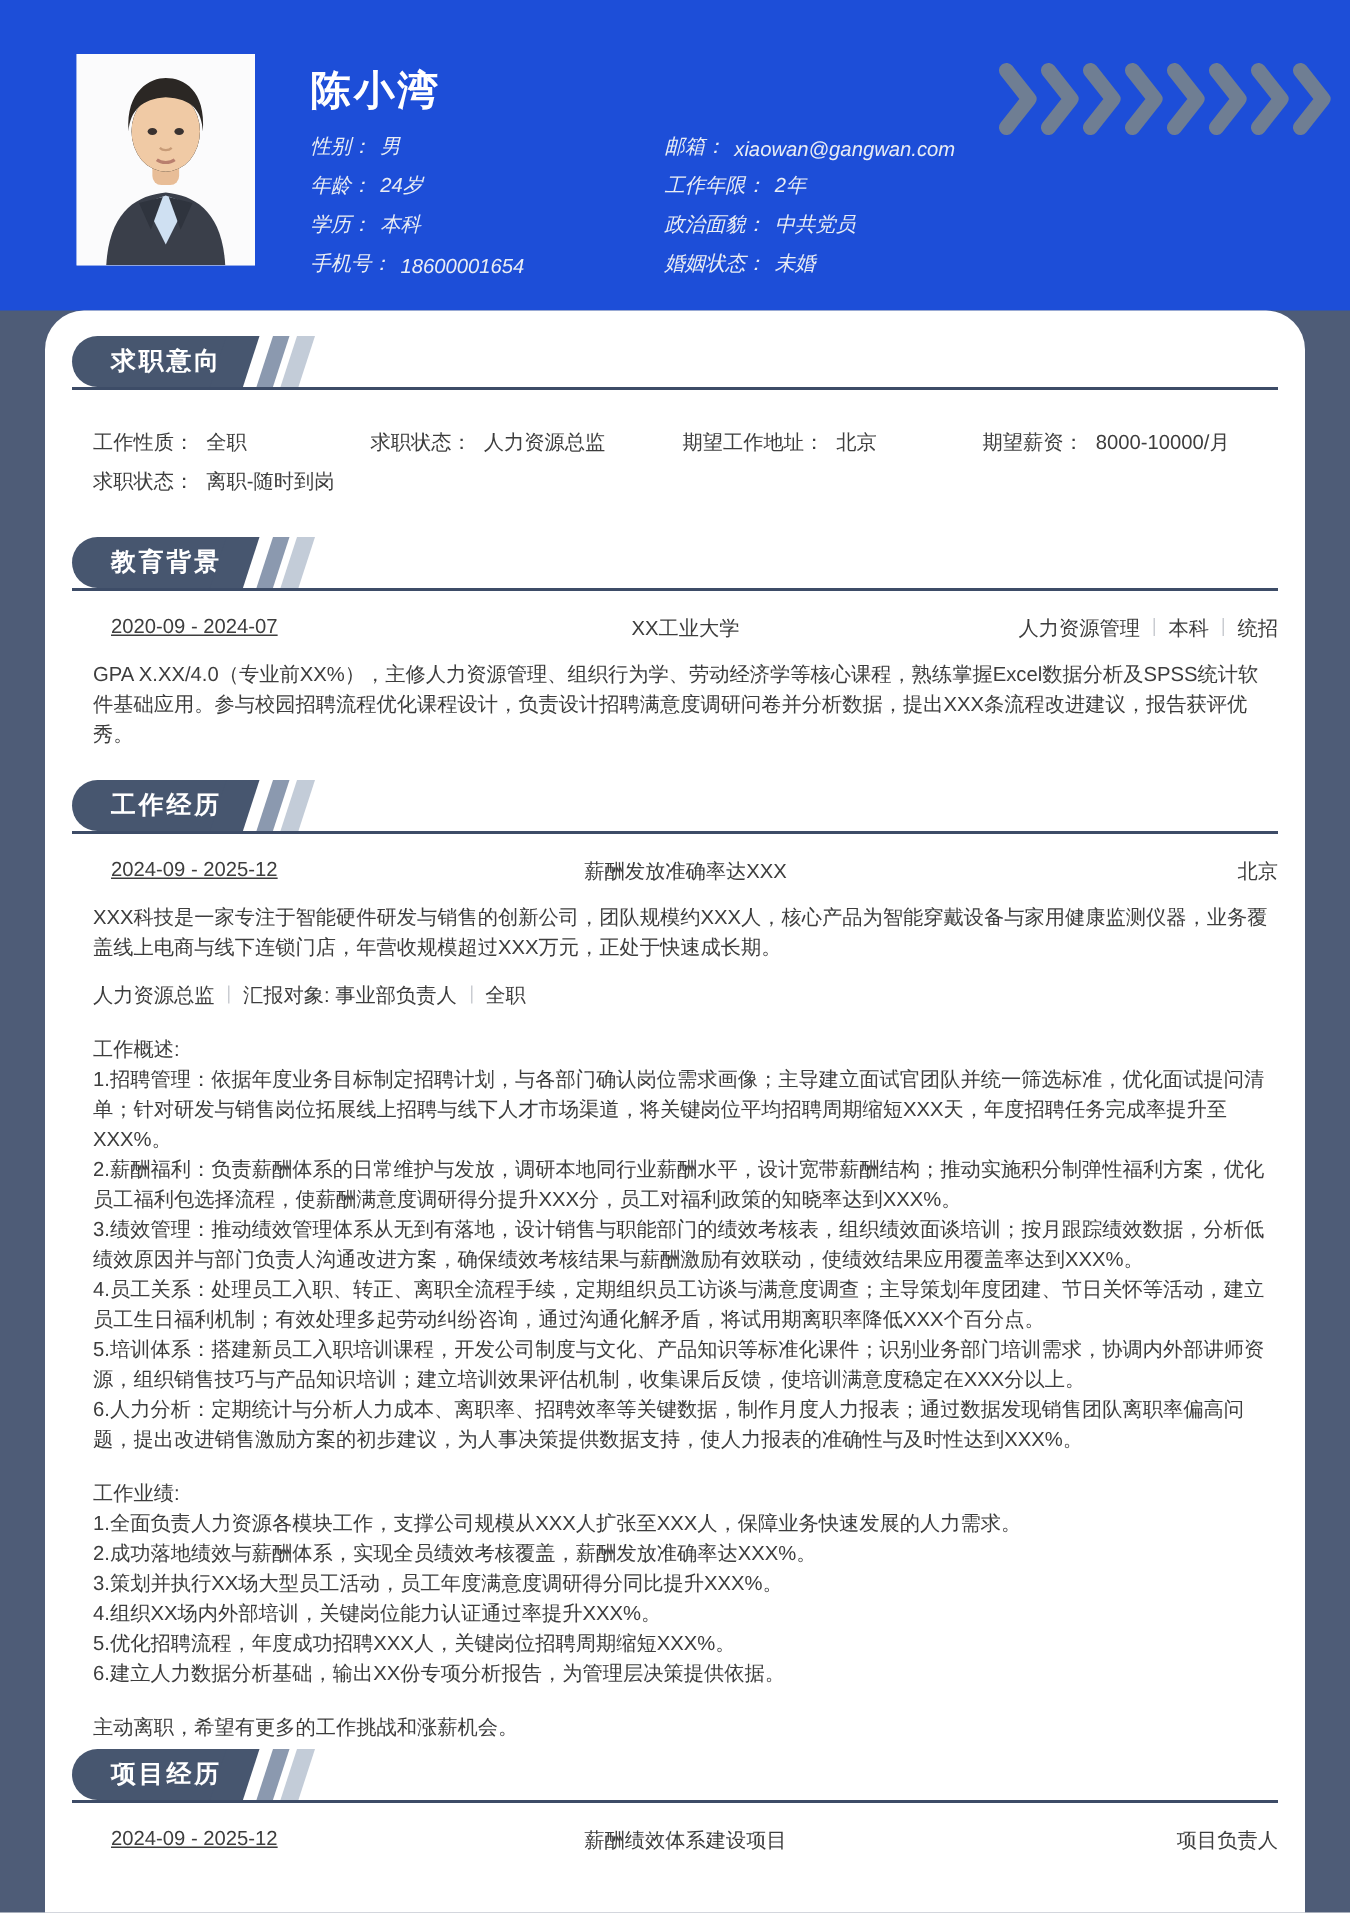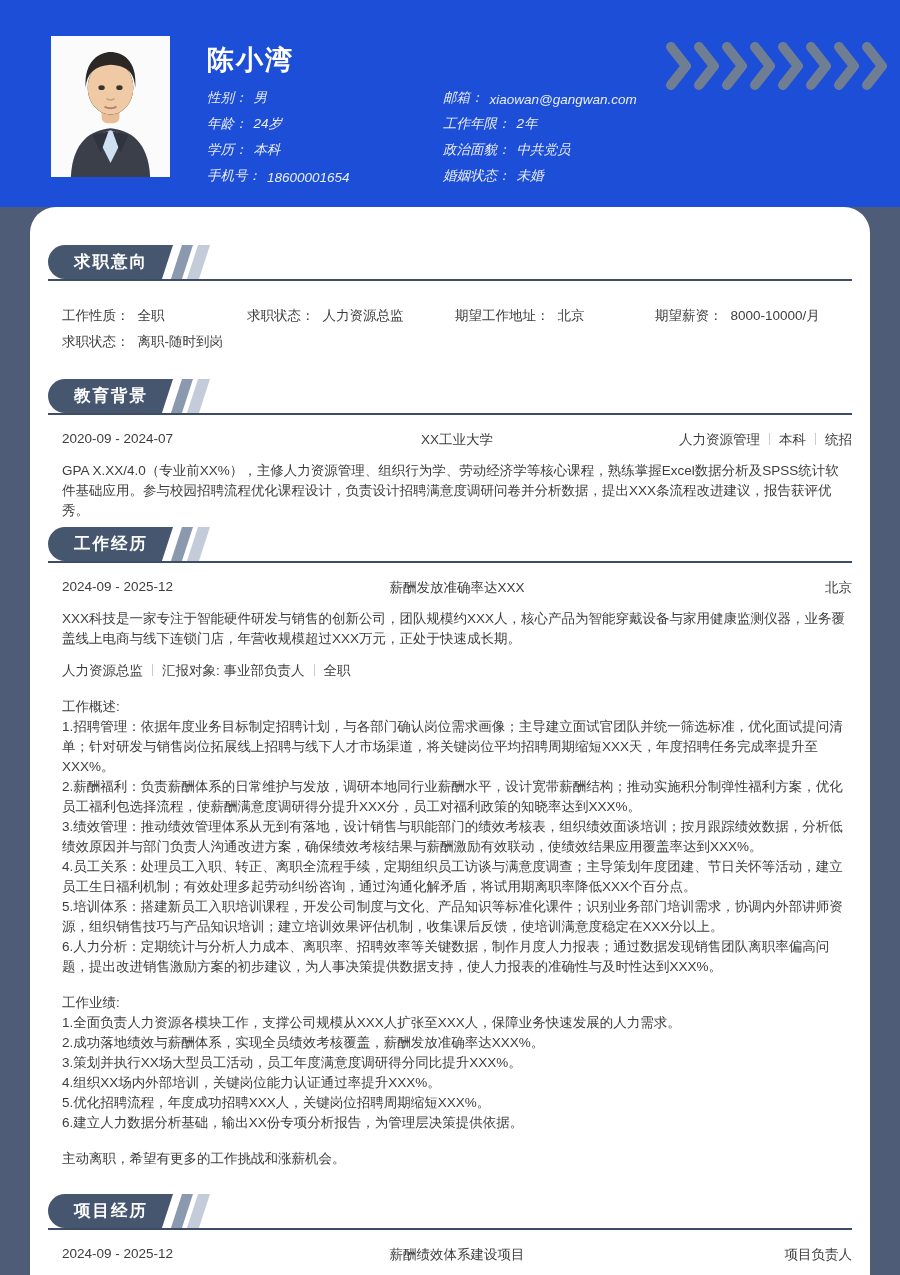--- a/index.html
+++ b/index.html
@@ -24,21 +24,21 @@
   .info-col { position:absolute; top:81px; }
   .info-col.left { left:207px; }
   .info-col.right { left:443px; }
   .info-row { height:26px; display:flex; align-items:flex-end; color:#e9edf4; font-size:13.5px;font-style:italic; }
   .info-row .v { margin-left:6px; }
   .chevrons { position:absolute; right:8px; top:40px; }
   
   .card {
     position:absolute; left:30px; top:207px; width:840px; height:1068px;
     background:#ffffff; border-radius:26px 26px 0 0;
-    padding:38px 18px 0 32px;
+    padding:17px 18px 0 32px;
   }
   
   .sec-head {
     position:relative; height:36px; margin-left:-14px;
     border-bottom:2px solid #3d4c67;
     display:flex; align-items:stretch;
   }
   .sec-badge {
     background:#47566f; color:#ffffff; font-size:16.5px; font-weight:bold;
     letter-spacing:2px; display:flex; align-items:center;
@@ -60,21 +60,21 @@
   .txt { font-size:13.5px; color:#3d3d3d; line-height:20px; }
   .kv .v { margin-left:8px; }
   
   .intent-grid {
     display:grid; grid-template-columns:185px 208px 200px 1fr;
     margin-top:26px; font-size:13.5px; color:#3d3d3d;
   }
   .intent-status { margin-top:8px; font-size:13.5px; color:#3d3d3d; }
   
   .row3 { position:relative; margin-top:16px; height:20px; font-size:13.5px; color:#3d3d3d; }
-  .row3 .l { position:absolute; left:0; top:0; }
+  .row3 .l { position:absolute; left:12px; top:0;text-decoration:underline; }
   .row3 .c { position:absolute; left:0; right:0; top:0; text-align:center; }
   .row3 .r { position:absolute; right:0; top:0; }
   .vsep {
     display:inline-block; width:1px; height:12px; background:#c9ccd1;
     margin:0 9px; vertical-align:-1px;
   }
   .para { margin-top:10px; }
   .block { margin-top:16px; }
   .role-line { margin-top:12px; }
 </style>
@@ -192,21 +192,21 @@
 
   <div class="row3">
     <span class="l">2020-09 - 2024-07</span>
     <span class="c">XX工业大学</span>
     <span class="r">
       <span>人力资源管理</span><span class="vsep"></span><span>本科</span><span class="vsep"></span><span>统招</span>
     </span>
   </div>
   <p class="txt para">GPA X.XX/4.0（专业前XX%），主修人力资源管理、组织行为学、劳动经济学等核心课程，熟练掌握Excel数据分析及SPSS统计软件基础应用。参与校园招聘流程优化课程设计，负责设计招聘满意度调研问卷并分析数据，提出XXX条流程改进建议，报告获评优秀。</p>
 
-  <div class="sec-head" style="margin-top:6px;">
+  <div class="sec-head" style="margin-top:20px;">
     <div class="sec-badge">工作经历</div>
     <div class="badge-end"></div>
     <div class="stripe-mid"></div>
     <div class="stripe-light"></div>
   </div>
 
   <div class="row3">
     <span class="l">2024-09 - 2025-12</span>
     <span class="c">薪酬发放准确率达XXX</span>
     <span class="r">北京</span>
@@ -232,21 +232,21 @@
     <p class="txt">1.全面负责人力资源各模块工作，支撑公司规模从XXX人扩张至XXX人，保障业务快速发展的人力需求。</p>
     <p class="txt">2.成功落地绩效与薪酬体系，实现全员绩效考核覆盖，薪酬发放准确率达XXX%。</p>
     <p class="txt">3.策划并执行XX场大型员工活动，员工年度满意度调研得分同比提升XXX%。</p>
     <p class="txt">4.组织XX场内外部培训，关键岗位能力认证通过率提升XXX%。</p>
     <p class="txt">5.优化招聘流程，年度成功招聘XXX人，关键岗位招聘周期缩短XXX%。</p>
     <p class="txt">6.建立人力数据分析基础，输出XX份专项分析报告，为管理层决策提供依据。</p>
   </div>
 
   <p class="txt block">主动离职，希望有更多的工作挑战和涨薪机会。</p>
 
-  <div class="sec-head" style="margin-top:25px;">
+  <div class="sec-head" style="margin-top:4px;">
     <div class="sec-badge">项目经历</div>
     <div class="badge-end"></div>
     <div class="stripe-mid"></div>
     <div class="stripe-light"></div>
   </div>
 
   <div class="row3">
     <span class="l">2024-09 - 2025-12</span>
     <span class="c">薪酬绩效体系建设项目</span>
     <span class="r">项目负责人</span>

